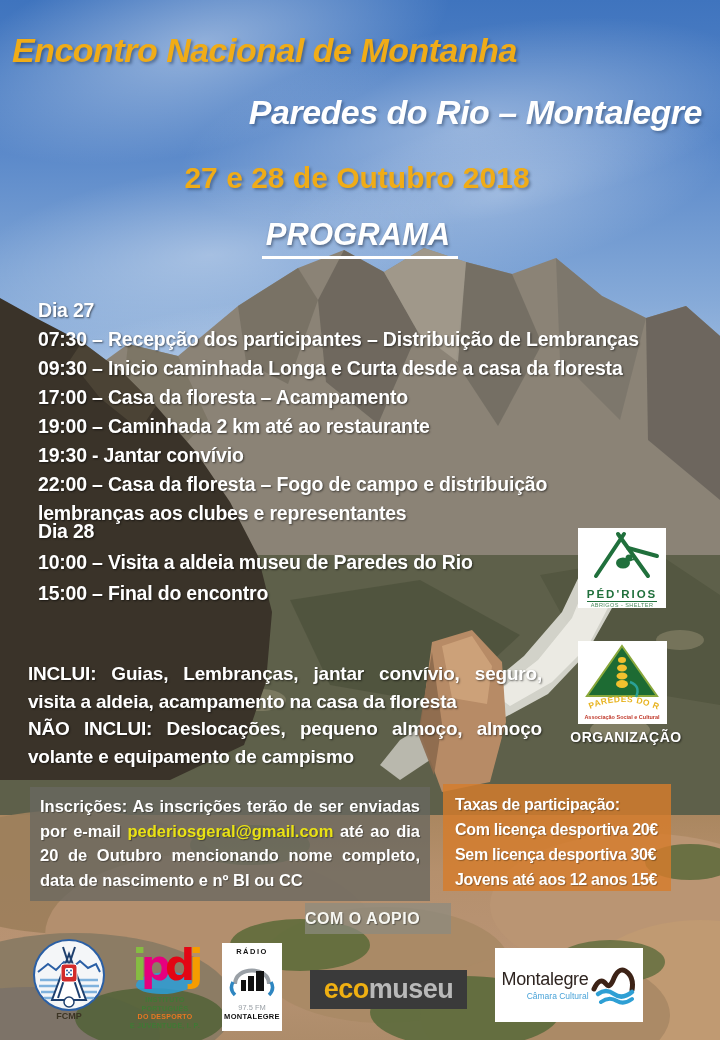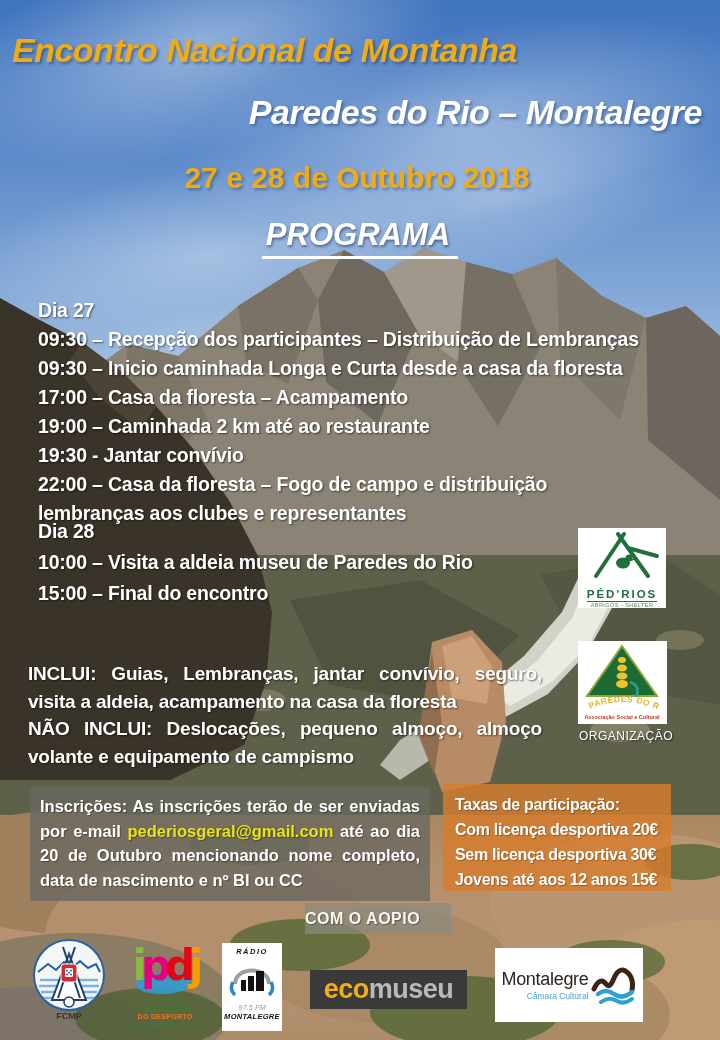--- a/index.html
+++ b/index.html
@@ -44,43 +44,43 @@
   .regbox{left:30px;top:787px;width:400px;box-sizing:border-box;padding:7px 10px 9px 10px;
     background:rgba(105,104,96,.78);font-size:16.5px;font-weight:bold;line-height:24.5px;
     text-align:justify;text-shadow:1px 1px 1px rgba(0,0,0,.35);}
   .regbox .email{color:#eae214;}
   .feebox{left:443px;top:784px;width:228px;height:107px;box-sizing:border-box;
     padding:8px 12px;background:rgba(214,124,44,.82);font-size:16px;font-weight:bold;
     line-height:25px;letter-spacing:-.3px;text-shadow:1px 1px 1px rgba(0,0,0,.3);}
   .support{left:305px;top:903px;width:146px;height:31px;line-height:31px;
     background:rgba(140,138,128,.72);text-align:left;font-size:16px;font-weight:bold;
     letter-spacing:.5px;color:#f7f7f2;text-shadow:1px 1px 1px rgba(0,0,0,.35);}
-  .orglabel{left:553px;top:729px;width:146px;text-align:center;font-size:12px;
-    font-weight:normal;letter-spacing:.5px;text-shadow:1px 1px 2px rgba(0,0,0,.6);}
+  .orglabel{left:553px;top:729px;width:146px;text-align:center;font-size:14px;
+    font-weight:bold;letter-spacing:.5px;text-shadow:1px 1px 2px rgba(0,0,0,.6);}
 
   
   .whitebox{position:absolute;background:#fff;}
   .lg-pedrios{left:578px;top:528px;width:88px;height:80px;text-align:center;}
   .pedrios-name{font-size:11.5px;font-weight:bold;color:#20703c;letter-spacing:2px;
     border-bottom:1.5px solid #20703c;display:inline-block;padding-bottom:1px;margin-top:-2px;}
   .pedrios-sub{font-size:7px;color:#4a8a5c;letter-spacing:.5px;transform:scale(.8);transform-origin:center top;}
   .lg-paredes{left:578px;top:641px;width:89px;height:83px;}
 
   
   .lg-fcmp{position:absolute;left:30px;top:938px;width:78px;height:84px;}
   .lg-ipdj{position:absolute;left:124px;top:944px;width:82px;height:84px;text-align:center;}
   .ipdj-letters{position:relative;height:48px;font-size:42px;font-weight:bold;
     letter-spacing:-6px;line-height:44px;font-family:"DejaVu Sans",sans-serif;}
   .ipdj-letters span{position:relative;z-index:1;}
   .ip-i{color:#86bc42;} .ip-p{color:#e6007e;} .ip-d{color:#e30613;} .ip-j{color:#f59c00;}
   .ipdj-splash{position:absolute;left:12px;top:28px;width:56px;height:22px;z-index:0;
     background:#2b9fd8;opacity:.85;border-radius:60% 40% 55% 45% / 60% 50% 50% 40%;}
   .ipdj-text{margin-top:4px;font-size:7px;font-weight:bold;color:#3f7a35;line-height:8.5px;letter-spacing:.3px;}
   .ipdj-text .orange{color:#e87722;}
-  .lg-radio{left:222px;top:943px;width:60px;height:88px;text-align:center;box-sizing:border-box;padding-top:4px;font-style:italic;}
+  .lg-radio{left:222px;top:943px;width:60px;height:88px;text-align:center;box-sizing:border-box;padding-top:4px;}
   .radio-top{font-size:7.5px;font-weight:bold;color:#111;letter-spacing:1.5px;}
   .radio-freq{font-size:7.5px;color:#9aa0a6;margin-top:1px;}
   .radio-name{font-size:7.5px;font-weight:bold;color:#111;letter-spacing:.3px;}
   .lg-eco{position:absolute;left:310px;top:970px;width:157px;height:39px;background:#3a3a3a;
     text-align:center;line-height:39px;font-size:27px;font-weight:bold;letter-spacing:-.5px;}
   .eco-y{color:#f0b012;} .eco-g{color:#b9b9b9;}
   .lg-mont{left:495px;top:948px;width:148px;height:74px;box-sizing:border-box;
     display:flex;align-items:center;justify-content:center;gap:2px;}
   .mont-txt{text-align:right;}
   .mont-name{font-size:18px;color:#2e2420;letter-spacing:-.3px;}
@@ -150,21 +150,21 @@
 
   <div class="ov title1">Encontro Nacional de Montanha</div>
   <div class="ov title2">Paredes do Rio – Montalegre</div>
   <div class="ov date">27 e 28 de Outubro 2018</div>
   <div class="ov programa-wrap">
     <span class="programa">PROGRAMA</span>
   </div>
 
   <div class="ov progblock day27">
     <div>Dia 27</div>
-    <div>09:30 – Recepção dos participantes – Distribuição de Lembranças</div>
+    <div>07:30 – Recepção dos participantes – Distribuição de Lembranças</div>
     <div>09:30 – Inicio caminhada Longa e Curta desde a casa da floresta</div>
     <div>17:00 – Casa da floresta – Acampamento</div>
     <div>19:00 – Caminhada 2 km até ao restaurante</div>
     <div>19:30 - Jantar convívio</div>
     <div>22:00 – Casa da floresta – Fogo de campo e distribuição</div>
     <div>lembranças aos clubes e representantes</div>
   </div>
 
   <div class="ov progblock day28">
     <div>Dia 28</div>

